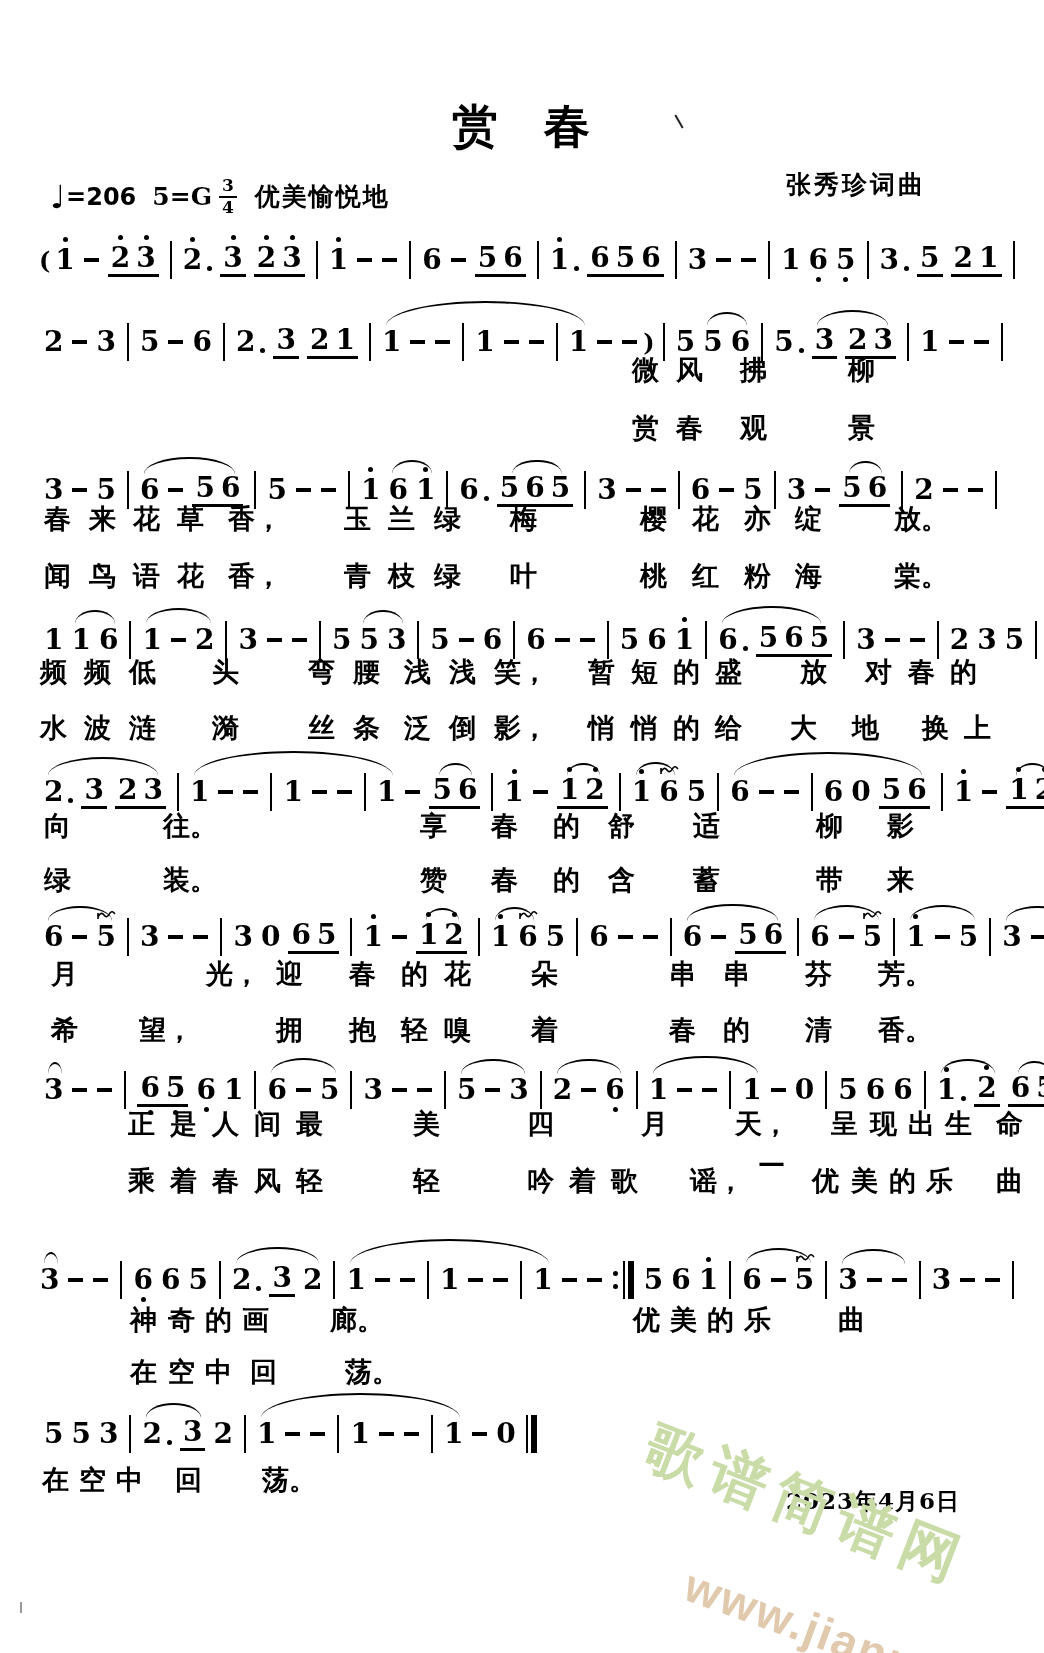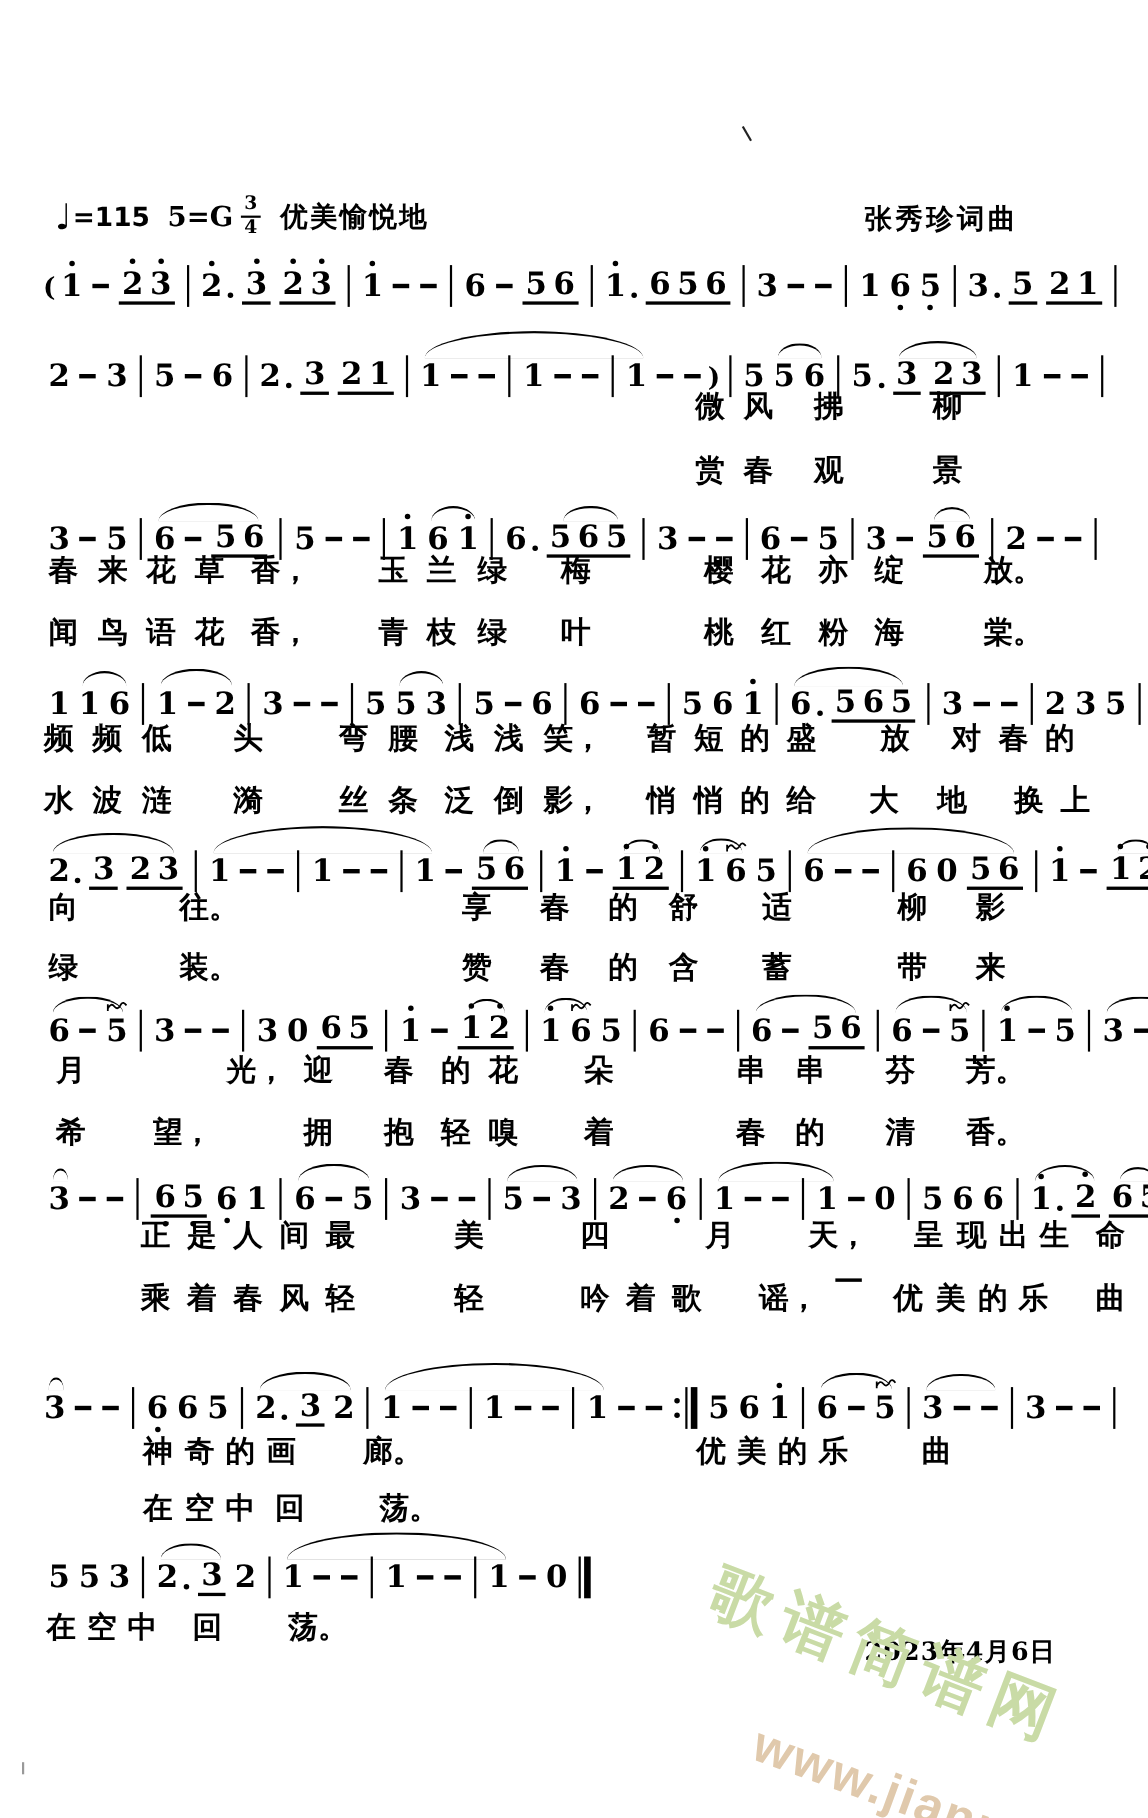--- a/index.html
+++ b/index.html
@@ -12,21 +12,21 @@
   .stray2{position:absolute;left:20px;top:1602px;width:2px;height:11px;background:#999;}
   
   .tempo{position:absolute;left:50px;top:176px;display:flex;align-items:center;}
   .tnote{font:bold 32px "DejaVu Sans",sans-serif;line-height:1;}
   .bpm{font:bold 24px "DejaVu Sans",sans-serif;margin-left:1px;}
   .keysig{margin-left:16px;font:bold 25px "DejaVu Serif",serif;}
   .frac{display:inline-flex;flex-direction:column;align-items:center;margin-left:7px;
         font:bold 17px "DejaVu Serif",serif;line-height:1.15;}
   .frac .den{border-top:2px solid #000;padding:0 3px;}
   .expr{margin-left:18px;font:bold 25px "DejaVu Serif",serif;letter-spacing:2px;}
-  .composer{position:absolute;left:786px;top:182px;font:bold 25px "DejaVu Serif",serif;letter-spacing:3px;}
+  .composer{position:absolute;left:786px;top:168px;font:bold 25px "DejaVu Serif",serif;letter-spacing:3px;}
   
   .system{position:absolute;display:flex;align-items:center;height:40px;}
   .dig{font:bold 28px "DejaVu Serif",serif;line-height:1;font-style:normal;}
   .note{position:relative;display:inline-block;margin:0 4px;}
   .bnote{position:relative;display:inline-block;margin:0 3px;}
   .beam{display:inline-flex;align-items:center;border-bottom:3px solid #000;padding-bottom:2px;margin:0 4px;}
   .od{position:absolute;left:50%;width:5px;height:5px;margin-left:-2.5px;border-radius:50%;background:#000;}
   .od.up{top:-9px;}
   .od.dn{bottom:-8px;}
   .beam .od.dn{bottom:-13px;}
@@ -47,25 +47,26 @@
   .date{position:absolute;left:786px;top:1486px;font:600 23px "DejaVu Serif",serif;letter-spacing:1px;}
   .wm1{position:absolute;left:662px;top:1408px;transform:rotate(21deg);transform-origin:0 0;
        font:bold 58px "DejaVu Sans",sans-serif;letter-spacing:10px;white-space:nowrap;}
   .wm2{position:absolute;left:696px;top:1558px;transform:rotate(20deg);transform-origin:0 0;
        font:bold 46px "Liberation Sans",sans-serif;letter-spacing:2px;white-space:nowrap;}
 </style>
 </head>
 <body>
 
 <div id="page">
+  <div class="title">赏 春</div>
   <div class="stray1"></div>
 
   <div class="tempo">
     <span class="tnote">♩</span>
-      <span class="bpm">=115</span>
+      <span class="bpm">=206</span>
     <span class="keysig">5=G</span>
     <span class="frac">
       <b>3</b>
       <b class="den">4</b>
     </span>
     <span class="expr">优美愉悦地</span>
   </div>
   <div class="composer">张秀珍词曲</div>
 
   <div id="score">

